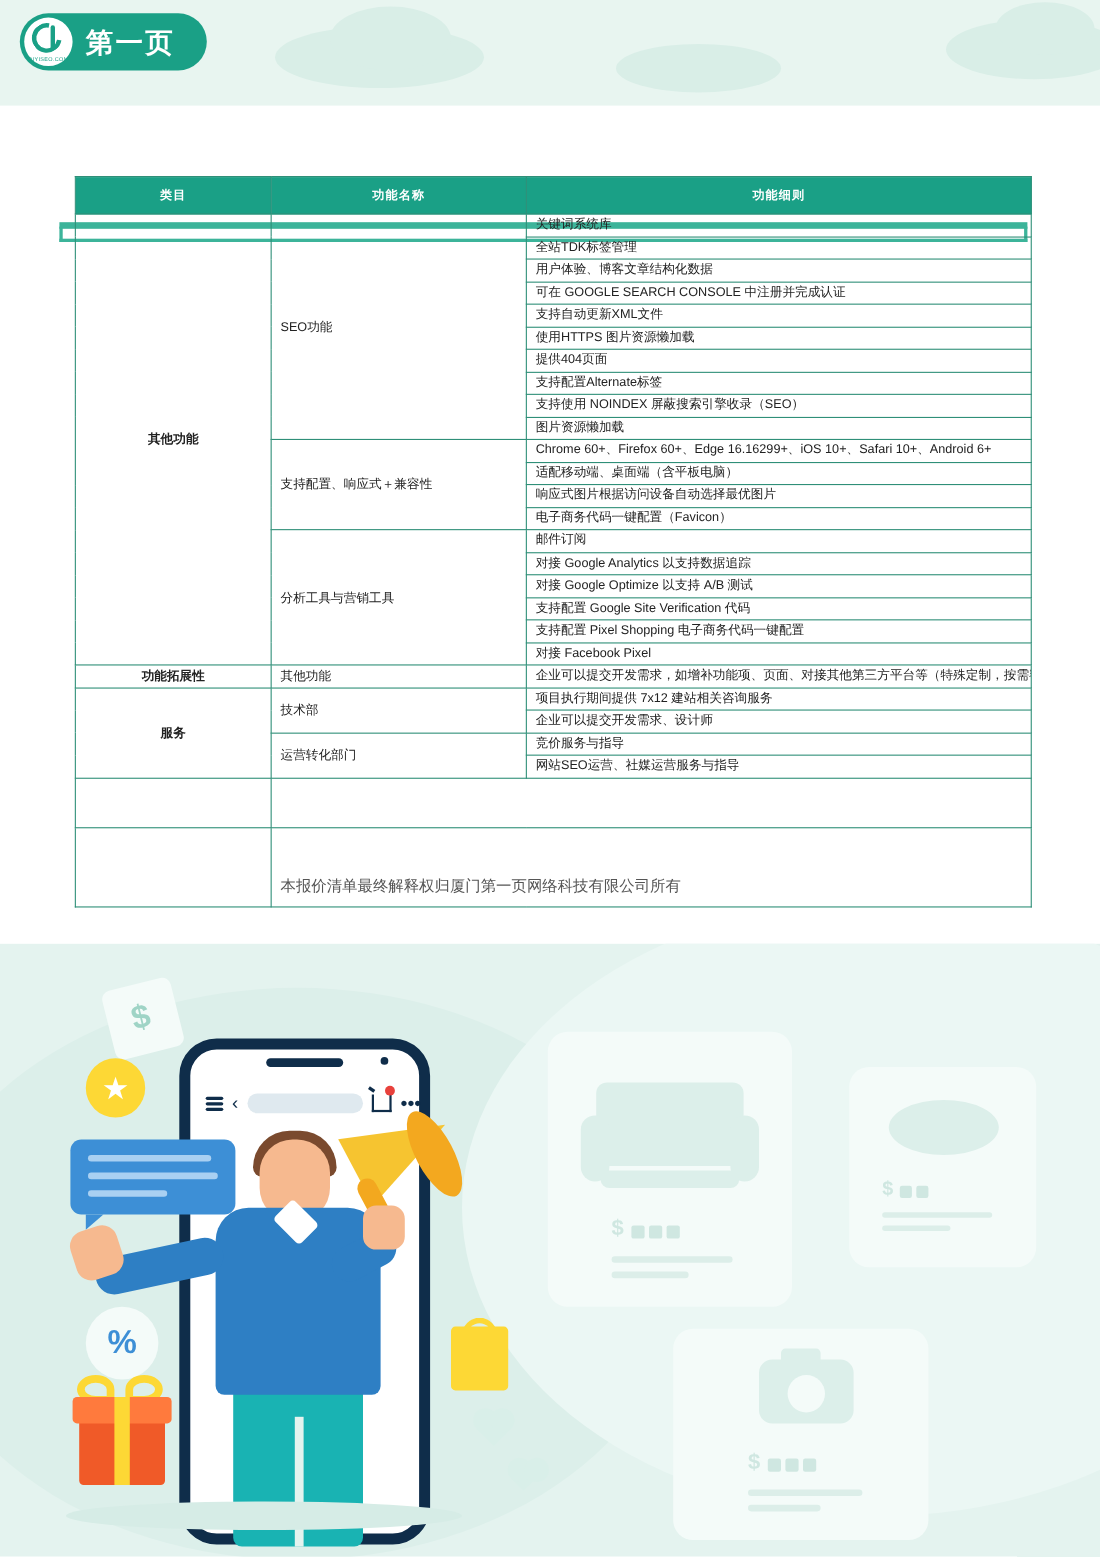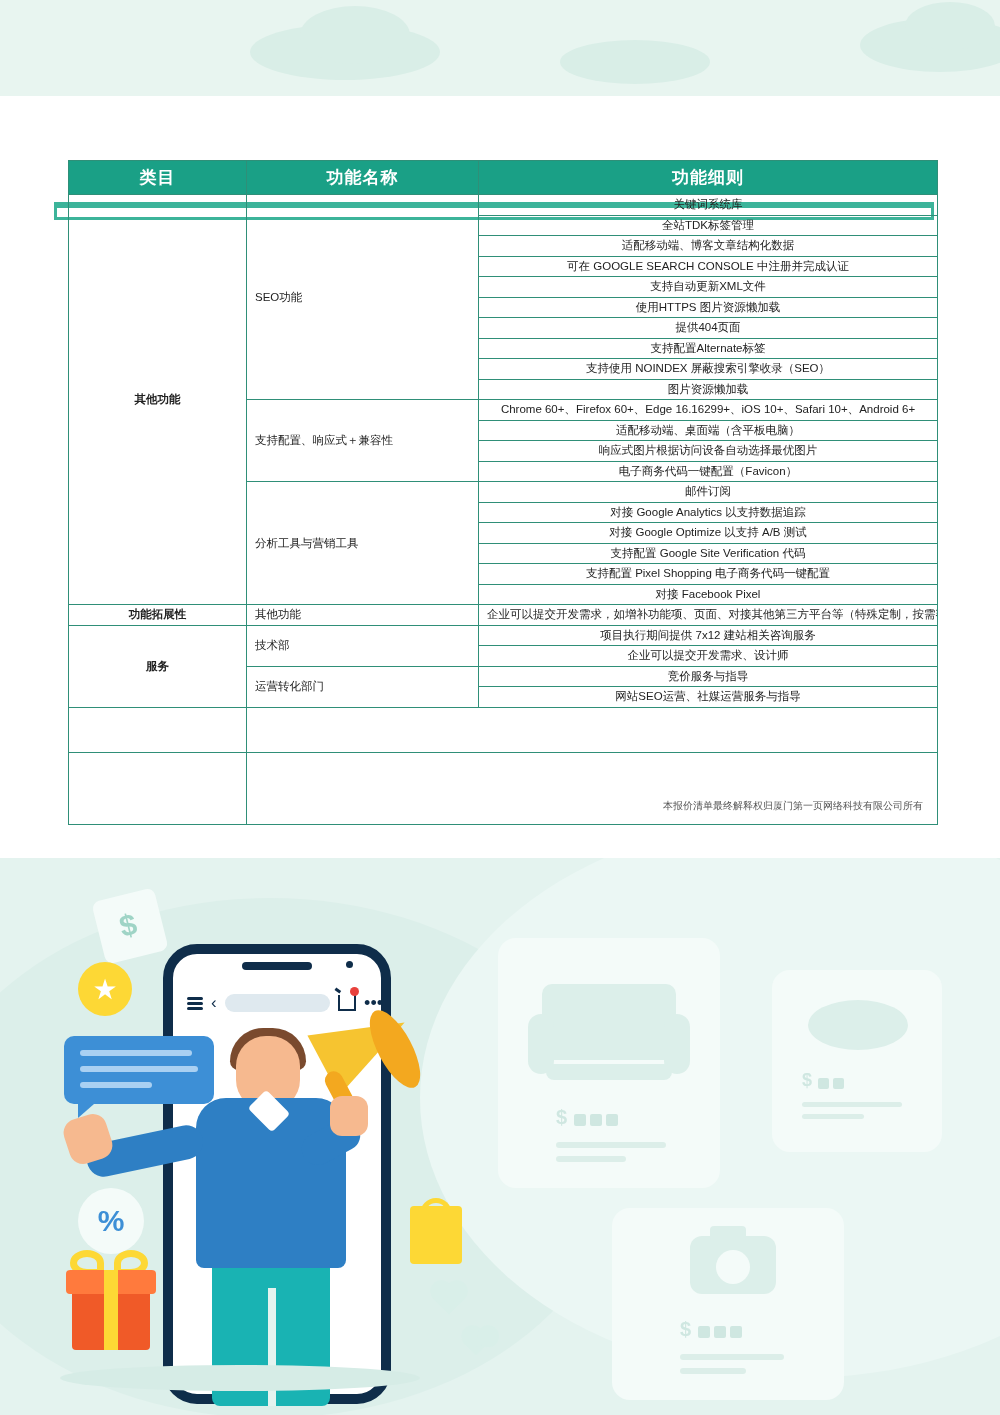--- a/index.html
+++ b/index.html
@@ -68,37 +68,37 @@
   }
   table.pricing th, table.pricing td {
     border:1px solid #2f8f78;
     padding:0 8px;
     font-size:11.5px;
     color:#222;
     vertical-align:middle;
   }
   table.pricing thead th {
     background:#1aa086; color:#ffffff;
-    font-size:17px; font-weight:bold; text-align:center;
+    font-size:11px; font-weight:bold; text-align:center;
     height:34px; letter-spacing:1px;
   }
   td.cat {
     text-align:center; font-weight:bold; font-size:12.5px; color:#111;
   }
   td.feat {
     text-align:left; padding-left:16px; font-size:11.5px; color:#222;
   }
   td.detail {
-    text-align:center; height:19.5px; line-height:19.5px;
+    text-align:left; height:19.5px; line-height:19.5px;
     white-space:nowrap; overflow:hidden;
   }
   td.blank { height:45px; }
   td.blank-tall { height:72px; }
   .footer-note {
-    text-align:right; font-size:10px; color:#555; padding-right:6px;
+    text-align:left; font-size:14px; color:#555; padding-right:6px;
     position:relative; top:18px;
   }
 
   
   .illus {
     position:absolute; left:0; top:858px; width:1000px; height:557px;
     background:#e4f3ef; overflow:hidden;
   }
   .wave {
     position:absolute; background:#d6ece6; border-radius:50%;
@@ -193,20 +193,28 @@
 </head>
 <body>
 
 <div class="top-band">
   <div class="band-cloud" style="left:250px; top:24px; width:190px; height:56px;"></div>
   <div class="band-cloud" style="left:300px; top:6px; width:110px; height:58px;"></div>
   <div class="band-cloud" style="left:560px; top:40px; width:150px; height:44px;"></div>
   <div class="band-cloud" style="left:860px; top:18px; width:160px; height:54px;"></div>
   <div class="band-cloud" style="left:905px; top:2px; width:90px; height:48px;"></div>
 
+  <div class="logo-pill">
+    <div class="logo-mark">
+      <div class="ring"></div>
+      <div class="bar"></div>
+      <div class="sub">DIYISEO.COM</div>
+    </div>
+    <div class="logo-text">第一页</div>
+  </div>
 </div>
 
 <div class="sheet">
   <div class="frame-top"></div>
   <div class="sheet-frame"></div>
 </div>
 
 <div class="table-wrap">
   <table class="pricing">
     <colgroup>
@@ -225,21 +233,21 @@
 
       <tr>
         <td class="cat" rowspan="20">其他功能</td>
         <td class="feat" rowspan="10">SEO功能</td>
         <td class="detail">关键词系统库</td>
       </tr>
       <tr>
           <td class="detail">全站TDK标签管理</td>
         </tr>
       <tr>
-          <td class="detail">适配移动端、博客文章结构化数据</td>
+          <td class="detail">用户体验、博客文章结构化数据</td>
         </tr>
       <tr>
           <td class="detail">可在 GOOGLE SEARCH CONSOLE 中注册并完成认证</td>
         </tr>
       <tr>
           <td class="detail">支持自动更新XML文件</td>
         </tr>
       <tr>
           <td class="detail">使用HTTPS 图片资源懒加载</td>
         </tr>

